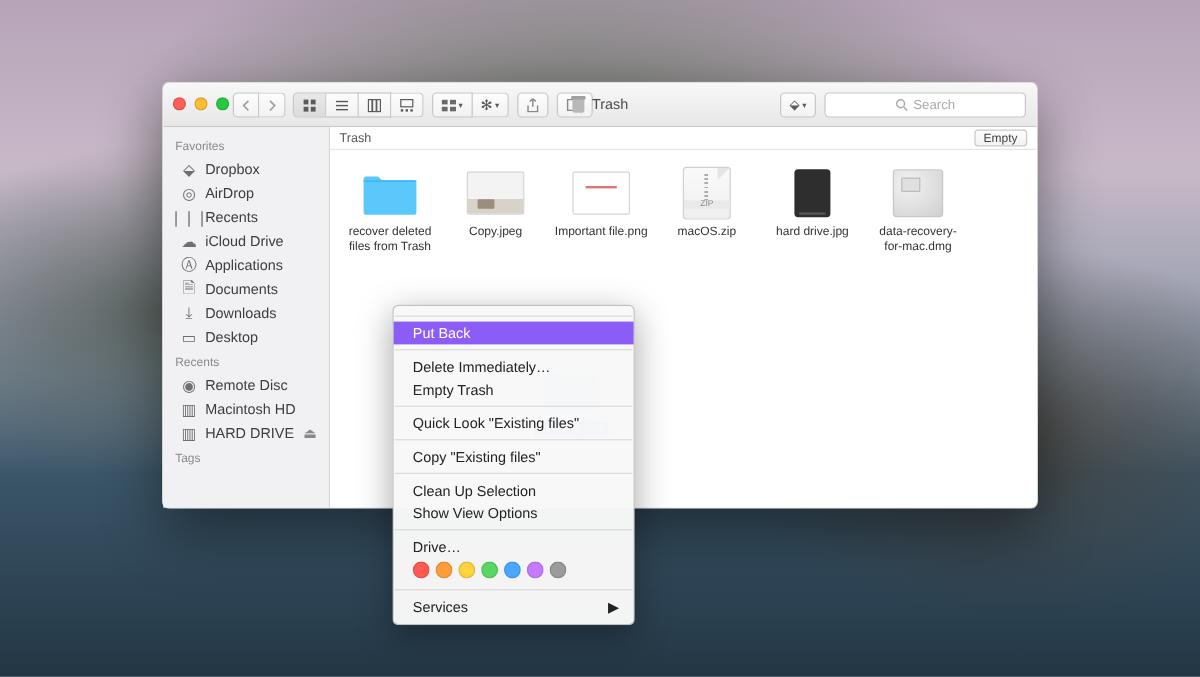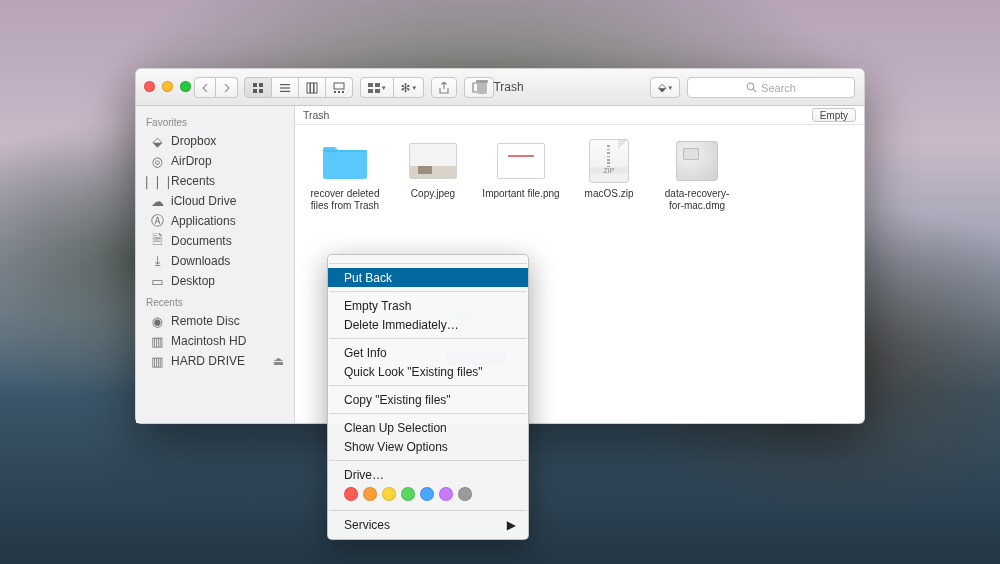--- a/index.html
+++ b/index.html
@@ -40,21 +40,21 @@
 .tool-seg{display:flex}
 .tool-btn{height:21px;padding:0 7px;background:linear-gradient(#fdfdfd,#f2f2f2);border:1px solid #c7c7c7;display:flex;align-items:center;justify-content:center;color:#5a5a5a;min-width:24px}
 .tool-seg .tool-btn:not(:first-child){border-left:none}
 .tool-seg .tool-btn:first-child{border-radius:4px 0 0 4px}
 .tool-seg .tool-btn:last-child{border-radius:0 4px 4px 0}
 .tool-btn.single{border-radius:4px}
 .tool-btn.active{background:linear-gradient(#e8e8e8,#dcdcdc)}
 .toolbar-right{position:absolute;right:9px;top:8px;display:flex;gap:7px;align-items:center}
 .search-field{width:168px;height:21px;border:1px solid #c7c7c7;border-radius:4px;background:#fff;display:flex;align-items:center;justify-content:center;color:#a9a9a9;gap:4px;font-size:11px}
 .body { flex:1; display:flex; min-height:0; }
-.sidebar { width:159px; background:#f1f0f2; border-right:1px solid #d7d7d7; padding:5px 0; overflow:hidden;}
+.sidebar { width:139px; background:#f1f0f2; border-right:1px solid #d7d7d7; padding:5px 0; overflow:hidden;}
 .side-head{color:#8a8a8a;font-size:10px;padding:6px 10px 3px;font-weight:500}
 .side-item{display:flex;align-items:center;gap:6px;padding:2.5px 10px 2.5px 14px;color:#3d3d3d;font-size:12px}
 .side-ico{width:15px;height:15px;display:flex;align-items:center;justify-content:center;color:#6f6f6f;font-size:13px}
 .main{flex:1;display:flex;flex-direction:column;background:#fff;border-radius:0 0 6px 0}
 .pathbar{height:19px;border-bottom:1px solid #e5e5e5;display:flex;align-items:center;padding:0 8px;font-size:10.5px;color:#555;justify-content:space-between}
 .empty-btn{border:1px solid #c8c8c8;border-radius:3px;background:linear-gradient(#fdfdfd,#f2f2f2);padding:0.5px 7px;font-size:10px;color:#444}
 .icons-area{flex:1;padding:10px 6px;display:flex;flex-wrap:wrap;align-content:flex-start;gap-row:6px}
 .file-item{width:88px;display:flex;flex-direction:column;align-items:center;gap:4px;padding:4px 2px}
 .file-icon{width:52px;height:44px;display:flex;align-items:center;justify-content:center;position:relative}
 .file-label{font-size:10px;text-align:center;line-height:12px;color:#333;max-width:84px;word-wrap:break-word;padding:1px 3px;border-radius:3px}
@@ -70,21 +70,21 @@
 .zip-icon{width:40px;height:44px;background:linear-gradient(#fafafa,#efefef);border:1px solid #d0d0d0;border-radius:3px;position:relative}
 .zip-icon::before{content:"";position:absolute;top:0;right:0;width:10px;height:10px;background:linear-gradient(135deg,#e5e5e5 50%,transparent 50%)}
 .zip-icon::after{content:"ZIP";position:absolute;bottom:8px;left:0;right:0;text-align:center;font-size:7px;color:#888;background:#e9e9e9}
 .zip-dots{position:absolute;top:5px;left:17px;width:3px;height:22px;background:repeating-linear-gradient(#aaa 0,#aaa 1.5px,transparent 1.5px,transparent 3.5px)}
 .hdd-icon{width:30px;height:40px;background:#2e2e2e;border-radius:3px;position:relative}
 .hdd-icon::after{content:"";position:absolute;bottom:2px;left:4px;right:4px;height:2px;background:#555}
 .dmg-icon{width:42px;height:40px;background:radial-gradient(ellipse at 30% 30%,#f2f2f2,#d0d0d0);border:1px solid #c8c8c8;border-radius:3px;position:relative}
 .dmg-icon::after{content:"";position:absolute;top:6px;left:6px;width:14px;height:10px;background:#e0e0e0;border:1px solid #bbb;border-radius:1px}
 .context-menu{position:absolute;left:327px;top:254px;width:202px;background:rgba(248,248,248,0.98);border:0.5px solid rgba(0,0,0,0.22);border-radius:5px;box-shadow:0 8px 28px rgba(0,0,0,0.35);padding:4px 0;font-size:12px;color:#222}
 .cm-item{padding:2.5px 16px;white-space:nowrap}
-.cm-item.hi{background:#0369a1;color:#fff}
+.cm-item.hi{background:#8b5cf6;color:#fff}
 .cm-sep{height:1px;background:rgba(0,0,0,0.12);margin:4px 1px}
 .cm-tags{display:flex;gap:5px;padding:3px 16px 5px}
 .tag-dot{width:14px;height:14px;border-radius:50%;border:0.5px solid rgba(0,0,0,0.12)}
 .cm-services{display:flex;justify-content:space-between;align-items:center;padding:3px 12px 3px 16px}
 svg.chev{width:8px;height:10px}
 .glyph{font-family:Arial;display:inline-block}
 </style>
 </head>
 <body>
 
@@ -229,20 +229,21 @@
         </div>
         <div class="side-item">
           <span class="side-ico">▥</span>
           <span>Macintosh HD</span>
         </div>
         <div class="side-item">
           <span class="side-ico">▥</span>
           <span>HARD DRIVE</span>
           <span style="margin-left: auto; color: rgb(136, 136, 136);">⏏</span>
         </div>
+        <div class="side-head">Tags</div>
       </div>
     <div class="main">
       <div class="pathbar">
         <span>Trash</span>
         <span class="empty-btn">Empty</span>
       </div>
       <div class="icons-area" id="files-grid">
           <div class="file-item">
             <div class="file-icon">
               <svg class="folder-svg" viewBox="0 0 48 40">
@@ -264,20 +265,26 @@
             </div>
             <div class="file-label">Important file.png</div>
           </div>
           <div class="file-item">
             <div class="file-icon">
               <div class="zip-icon">
                 <div class="zip-dots"></div>
               </div>
             </div>
             <div class="file-label">macOS.zip</div>
+          </div>
+          <div class="file-item">
+            <div class="file-icon">
+              <div class="hdd-icon"></div>
+            </div>
+            <div class="file-label">hard drive.jpg</div>
           </div>
           <div class="file-item">
             <div class="file-icon">
               <div class="dmg-icon"></div>
             </div>
             <div class="file-label">data-recovery-for-mac.dmg</div>
           </div>
         </div>
     </div>
   </div>
@@ -289,24 +296,23 @@
         </svg>
       </div>
       <div class="file-label selected">Existing files</div>
     </div>
   </div>
 
 <div class="context-menu" id="ctx">
     <div class="cm-sep"></div>
     <div class="cm-item hi">Put Back</div>
     <div class="cm-sep"></div>
+    <div class="cm-item">Delete Immediately…</div>
     <div class="cm-item">Empty Trash</div>
-    <div class="cm-item">Delete Immediately…</div>
-    <div class="cm-sep"></div>
-    <div class="cm-item">Get Info</div>
+    <div class="cm-sep"></div>
     <div class="cm-item">Quick Look "Existing files"</div>
     <div class="cm-sep"></div>
     <div class="cm-item">Copy "Existing files"</div>
     <div class="cm-sep"></div>
     <div class="cm-item">Clean Up Selection</div>
     <div class="cm-item">Show View Options</div>
     <div class="cm-sep"></div>
     <div class="cm-item">Drive…</div>
     <div class="cm-tags">
       <div class="tag-dot" style="background: rgb(255, 91, 82);"></div>

